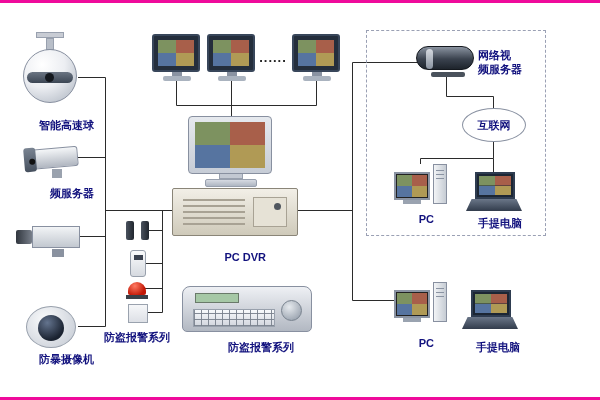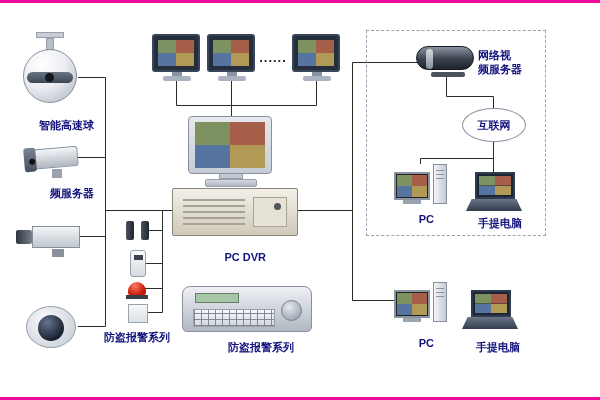--- a/index.html
+++ b/index.html
@@ -211,20 +211,21 @@
   <div class="node bc">
     <div class="bc-lens"></div>
     <div class="bc-body"></div>
     <div class="bc-mount"></div>
   </div>
 
   <div class="node vd">
     <div class="vd-base"></div>
     <div class="vd-dome"></div>
   </div>
+  <div class="lbl" style="left:10px;top:352px;width:84px;">防暴摄像机</div>
 
   <div class="node tvmon" style="left:152px;">
     <div class="tv-frame">
         <div class="quad"></div>
       </div>
     <div class="tv-neck"></div>
     <div class="tv-base"></div>
   </div>
   <div class="node tvmon" style="left:207px;">
     <div class="tv-frame">

